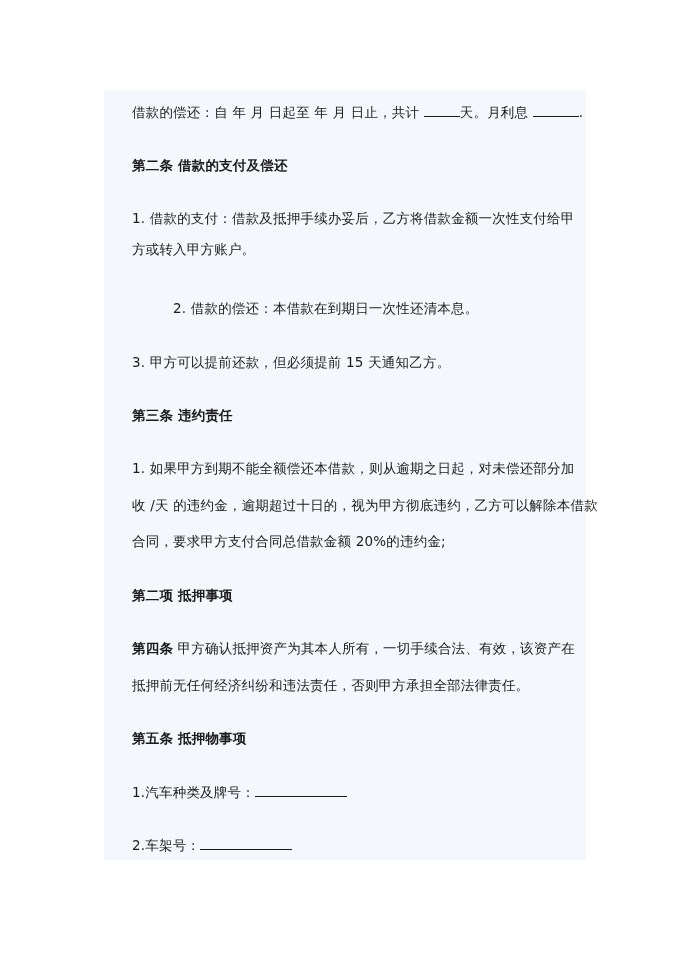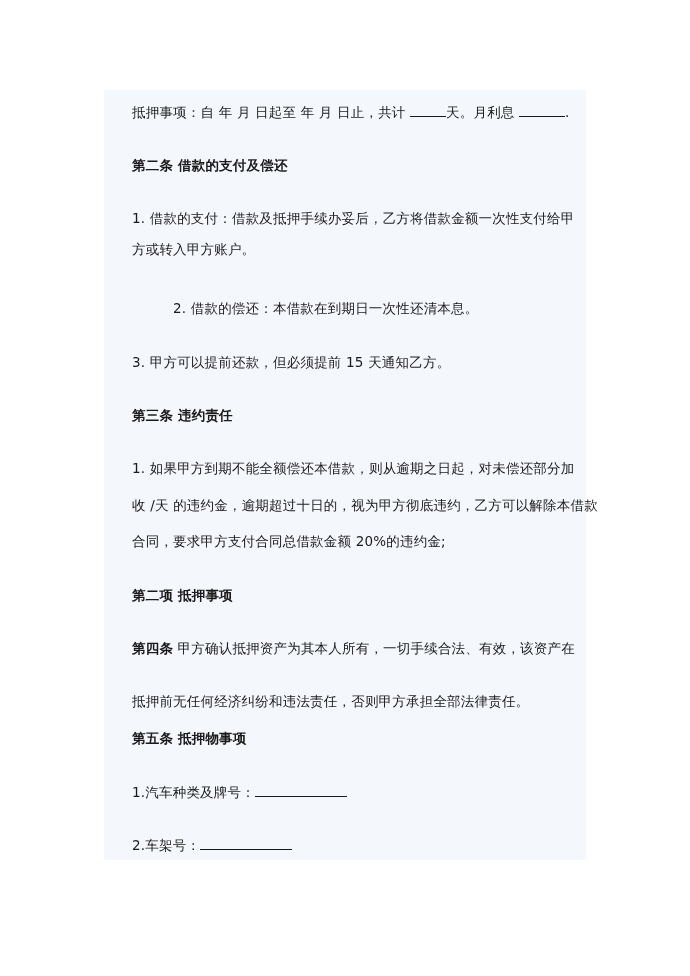--- a/index.html
+++ b/index.html
@@ -45,40 +45,40 @@
       height: 14px;
       vertical-align: baseline;
     }
   </style>
 </head>
 <body>
 
 <div class="page-box"></div>
 
 <div class="line" style="top:102px;">
-  <span>抵押事项：自 年 月 日起至 年 月 日止，共计 </span><span class="blank" style="width:36px;"></span><span>天。月利息 </span><span class="blank" style="width:46px;"></span><span>.</span>
+  <span>借款的偿还：自 年 月 日起至 年 月 日止，共计 </span><span class="blank" style="width:36px;"></span><span>天。月利息 </span><span class="blank" style="width:46px;"></span><span>.</span>
 </div>
 
 <div class="line heading" style="top:155px;text-align:center;">第二条 借款的支付及偿还</div>
 <div class="line" style="top:208px;">1. 借款的支付：借款及抵押手续办妥后，乙方将借款金额一次性支付给甲</div>
 <div class="line" style="top:239px; left:132px;">方或转入甲方账户。</div>
 <div class="line" style="top:298px;margin-left:41px;">2. 借款的偿还：本借款在到期日一次性还清本息。</div>
 <div class="line" style="top:352px;">3. 甲方可以提前还款，但必须提前 15 天通知乙方。</div>
 
 <div class="line heading" style="top:405px;">第三条 违约责任</div>
 <div class="line" style="top:458px;">1. 如果甲方到期不能全额偿还本借款，则从逾期之日起，对未偿还部分加</div>
 <div class="line" style="top:495px; left:132px;">收 /天 的违约金，逾期超过十日的，视为甲方彻底违约，乙方可以解除本借款</div>
 <div class="line" style="top:531px; left:132px;">合同，要求甲方支付合同总借款金额 20%的违约金;</div>
 
 <div class="line heading" style="top:585px;">第二项 抵押事项</div>
 
 <div class="line" style="top:638px;">
   <span class="bold">第四条</span><span> 甲方确认抵押资产为其本人所有，一切手续合法、有效，该资产在</span>
 </div>
-<div class="line" style="top:691px; left:132px;">抵押前无任何经济纠纷和违法责任，否则甲方承担全部法律责任。</div>
+<div class="line" style="top:675px; left:132px;">抵押前无任何经济纠纷和违法责任，否则甲方承担全部法律责任。</div>
 
 <div class="line heading" style="top:728px;">第五条 抵押物事项</div>
 <div class="line" style="top:782px;">
   <span>1.汽车种类及牌号：</span><span class="blank" style="width:92px;"></span>
 </div>
 <div class="line" style="top:835px;">
   <span>2.车架号：</span><span class="blank" style="width:92px;"></span>
 </div>
 
 </body></html>

